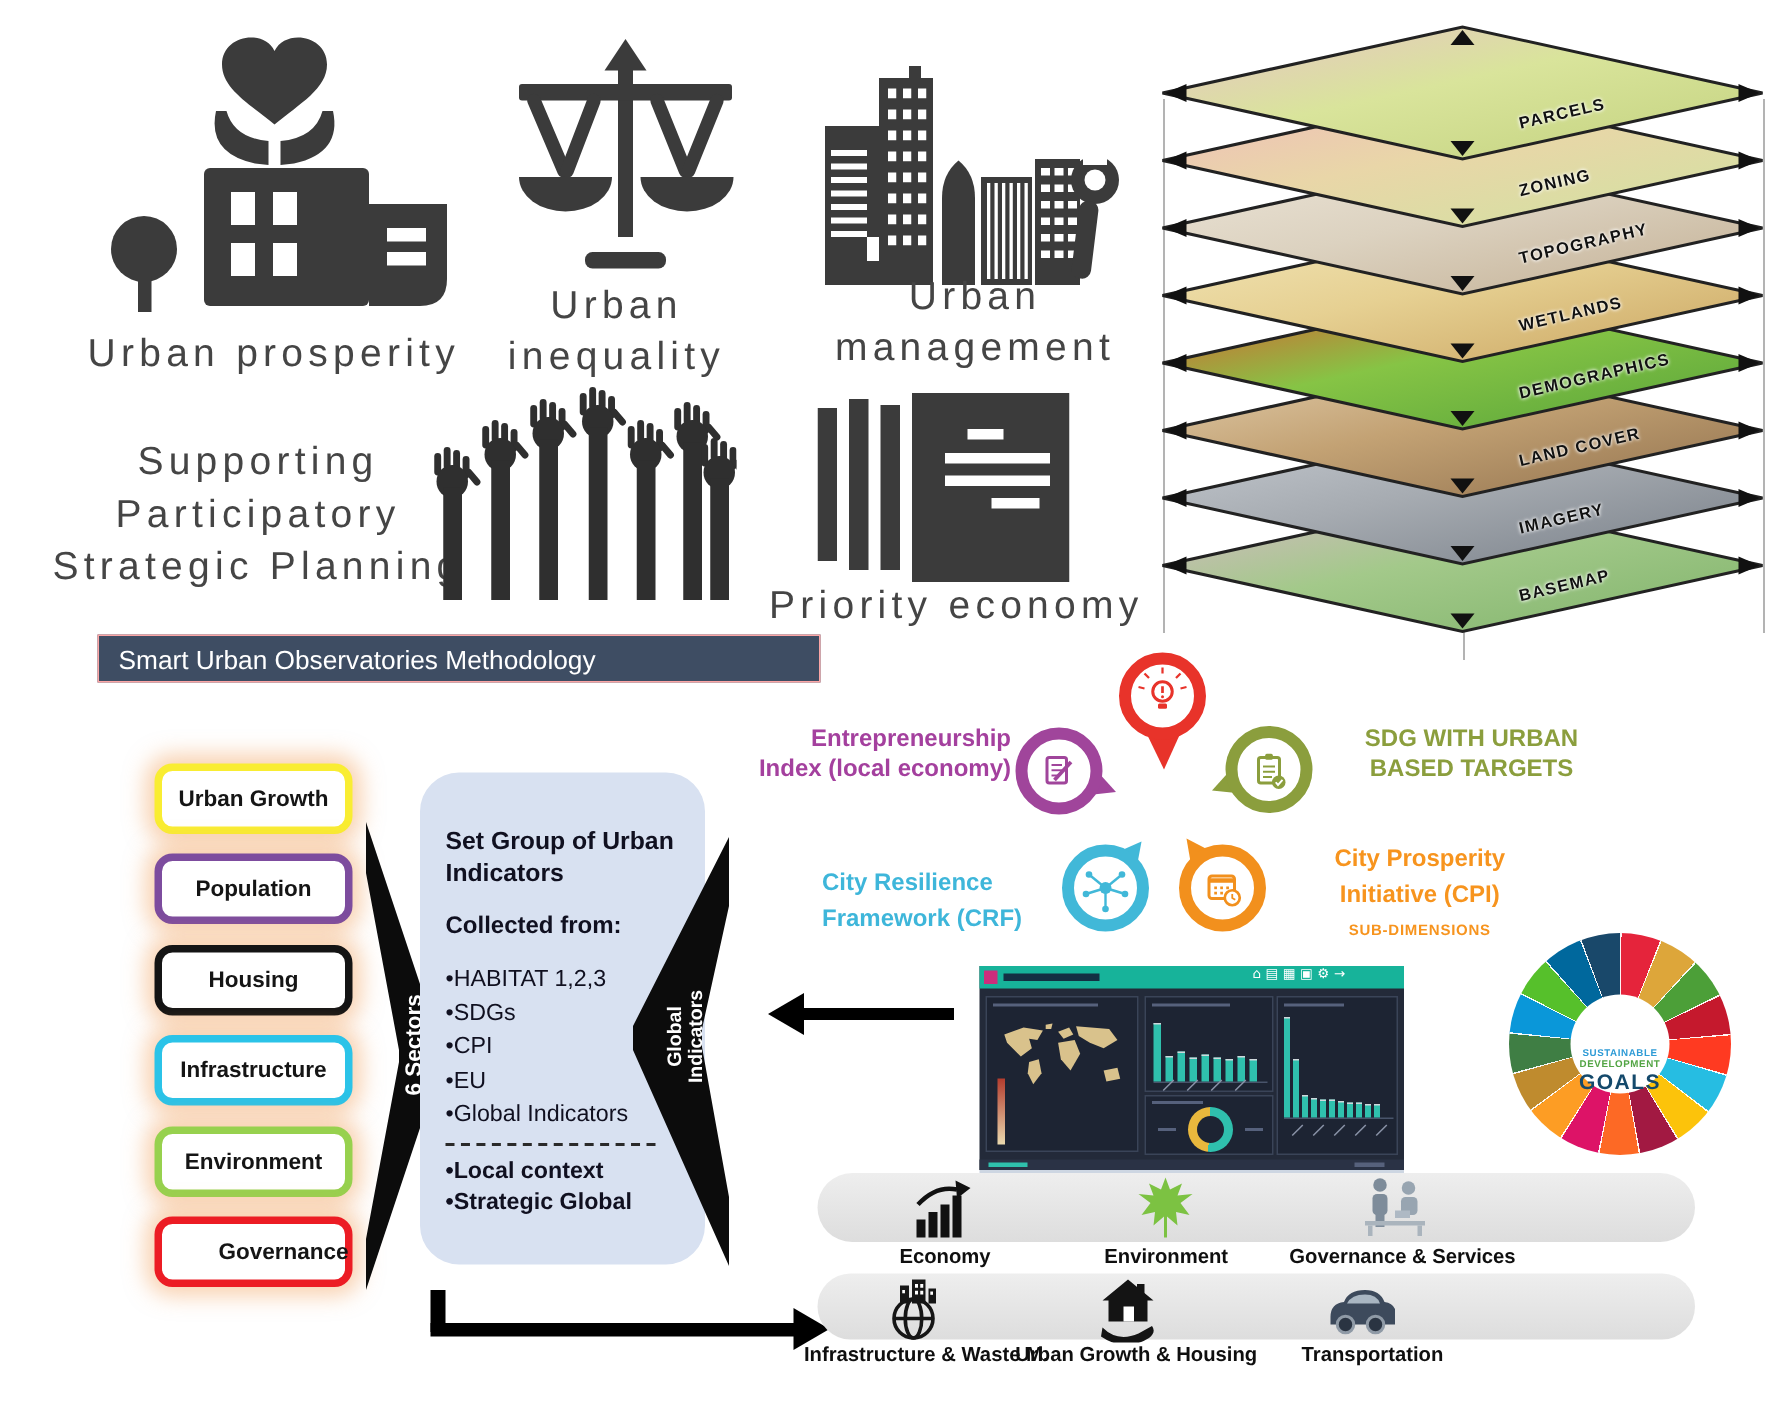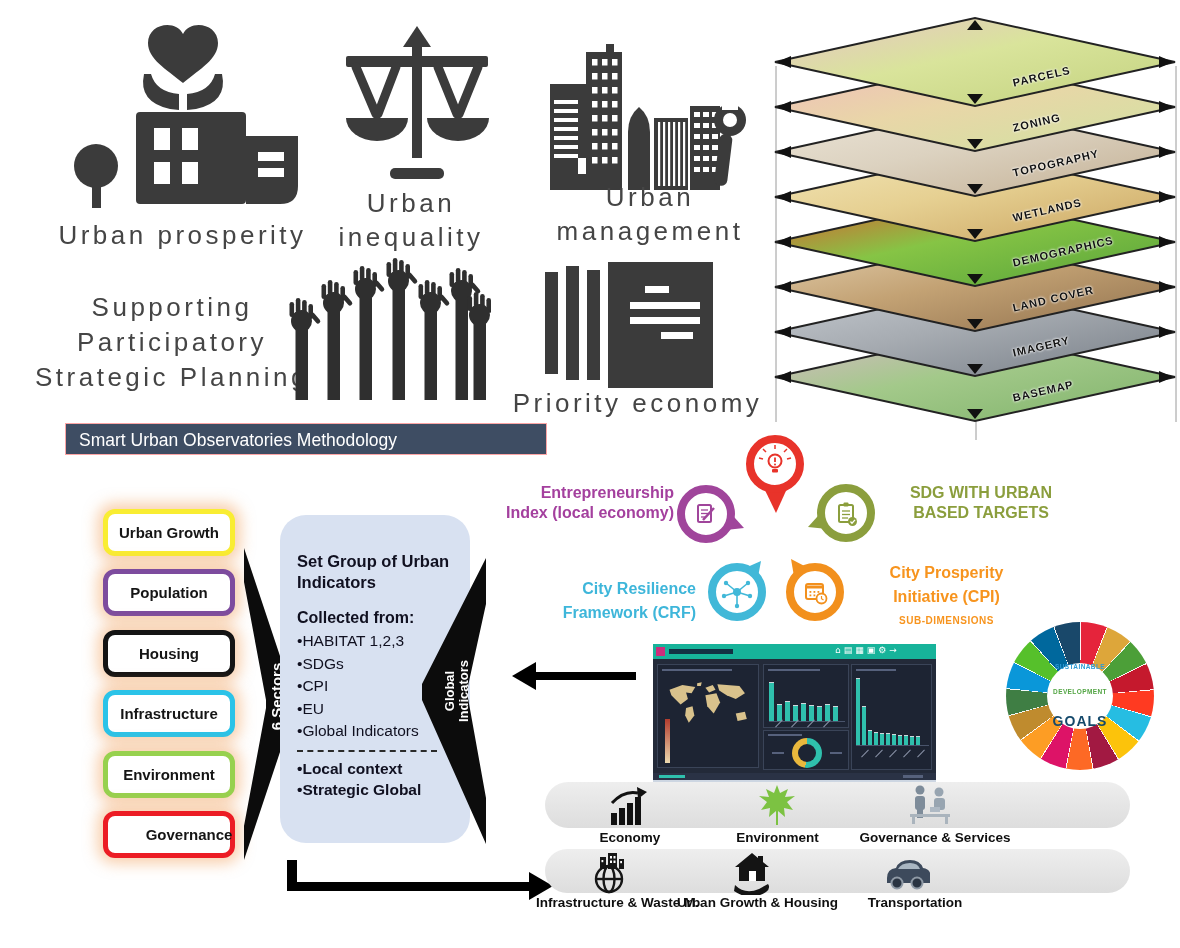--- a/index.html
+++ b/index.html
@@ -13,21 +13,21 @@
   
   .sector-box{left:103px;width:132px;height:47px;background:#fff;border:5px solid #000;border-radius:12px;
               box-sizing:border-box;display:flex;align-items:center;justify-content:center;
               font-weight:700;font-size:15px;color:#151515;
               box-shadow:0 0 14px 6px rgba(244,166,100,0.5);}
   .vtext{transform:rotate(-90deg);color:#fff;font-weight:700;text-align:center;}
   
   .panel{left:280px;top:515px;width:190px;height:328px;background:#d8e1f1;border-radius:26px;
          box-sizing:border-box;padding:36px 10px 0 17px;color:#101020;}
   .panel h3{margin:0 0 16px 0;font-size:16.5px;line-height:21px;}
-  .panel .chead{font-size:16px;font-weight:700;margin-bottom:3px;}
+  .panel .chead{font-size:16px;font-weight:700;margin-bottom:15px;}
   .bullet{font-size:15.5px;line-height:22.5px;}
   .bullet.bold{font-weight:700;line-height:21px;}
   .divider{border-top:2px dashed #2a2a2a;width:140px;margin:7px 0 6px 0;}
   
   .fwlabel{font-weight:700;font-size:16px;line-height:20px;}
   .fwsub{font-size:10px;font-weight:700;letter-spacing:0.5px;}
   
   .gis-layer{position:absolute;left:0;width:404px;height:92px;}
   .gis-label{position:absolute;left:238px;top:44px;width:150px;font-size:11px;font-weight:700;
              letter-spacing:1px;color:#111;transform:rotate(-13deg);
@@ -39,21 +39,21 @@
   .dash-panel{position:absolute;border:1px solid #3a4458;background:#1d2433;box-sizing:border-box;}
   .tline{position:absolute;background:#56617c;height:2px;}
   .dbar{background:#2fc0ad;border-top:1px solid #cfd8dc;display:inline-block;vertical-align:bottom;}
   .tick45{position:absolute;width:10px;height:1px;background:#8a93a8;transform:rotate(-45deg);}
   
   .strip{background:linear-gradient(#eeeeee,#dddddd);border-radius:23px;}
   .striplabel{font-weight:700;font-size:13.5px;color:#0f0f0f;text-align:center;}
   
   .wheel{border-radius:50%;}
   .wheel-center{background:#fff;border-radius:50%;display:flex;flex-direction:column;
-                align-items:center;justify-content:space-between;text-align:center;}
+                align-items:center;justify-content:flex-end;text-align:center;}
   .wc1{font-size:6.5px;font-weight:700;color:#2e9bd6;letter-spacing:0.4px;}
   .wc2{font-size:6.5px;font-weight:700;color:#53a544;letter-spacing:0.4px;}
   .wc3{font-size:14px;font-weight:700;color:#14496b;letter-spacing:1px;}
 </style>
 </head>
 <body>
 
 <div class="canvas">
 
   <svg class="abs icon-dark" style="left:58px;top:16px" width="252" height="200" viewBox="0 0 252 200">
@@ -495,21 +495,21 @@
   </svg>
 
   <div class="abs fwlabel" style="left: 468px; top: 483px; width: 206px; text-align: right; color: rgb(164, 64, 158);" id="fw-ent">
     <div>Entrepreneurship</div>
     <div>Index (local economy)</div>
   </div>
   <div class="abs fwlabel" style="left: 886px; top: 483px; width: 190px; text-align: center; color: rgb(139, 158, 61);" id="fw-sdg">
     <div>SDG WITH URBAN</div>
     <div>BASED TARGETS</div>
   </div>
-  <div class="abs fwlabel" style="left: 528px; top: 577px; width: 168px; text-align: right; line-height: 24px; color: rgb(62, 182, 218);" id="fw-crf">
+  <div class="abs fwlabel" style="left: 548px; top: 577px; width: 168px; line-height: 24px; color: rgb(62, 182, 218);" id="fw-crf">
     <div>City Resilience</div>
     <div>Framework (CRF)</div>
   </div>
   <div class="abs fwlabel" style="left: 874px; top: 561px; width: 145px; text-align: center; line-height: 24px; color: rgb(247, 148, 30);" id="fw-cpi">
     <div>City Prosperity</div>
     <div>Initiative (CPI)</div>
     <div class="fwsub">SUB-DIMENSIONS</div>
   </div>
 
   <div class="abs arrow-shaft" style="left:534px;top:672px;width:102px;height:8px"></div>

